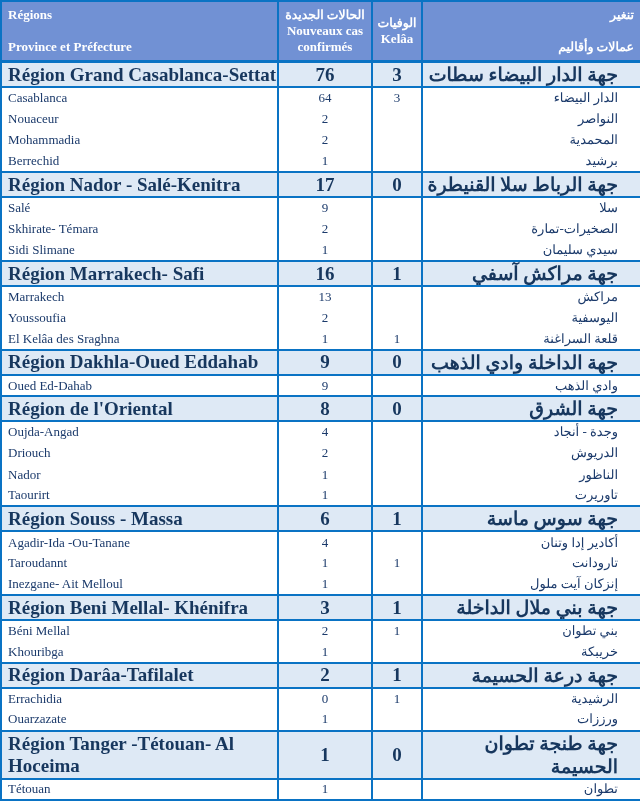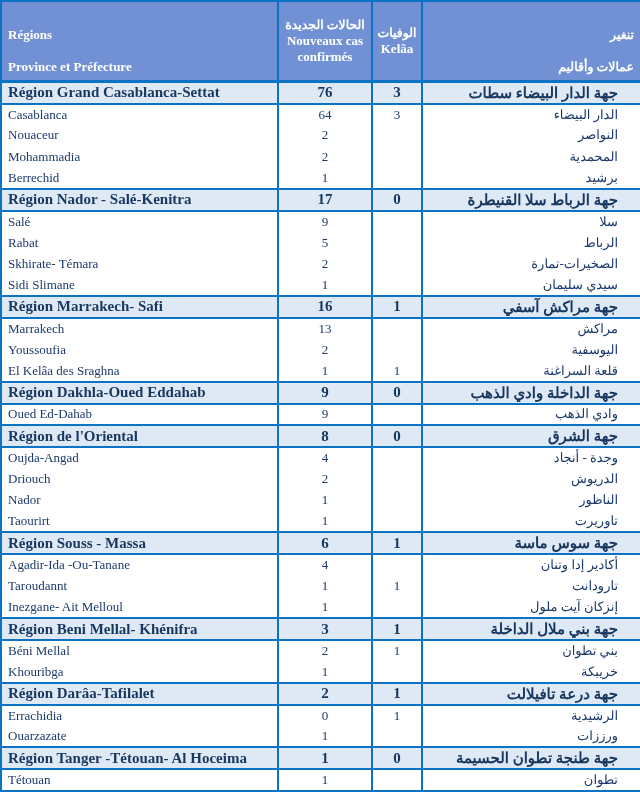--- a/index.html
+++ b/index.html
@@ -44,39 +44,39 @@
     border-right:2px solid var(--border);
     border-bottom:3px solid var(--border);
     vertical-align:middle;
   }
   .hwrap{
     display:flex;
     flex-direction:column;
     height:58px;
     padding:6px 6px 5px 6px;
   }
-  .hwrap.between{justify-content:space-between;margin-top:20px;}
+  .hwrap.between{justify-content:space-between;}
   .hwrap.center{justify-content:center;align-items:center;gap:1px;}
   .hwrap.left{align-items:flex-start;text-align:left;}
   .hwrap.right{align-items:flex-end;text-align:right;}
   .hline-fr{font-size:13px;line-height:1.15;}
   .hline-ar{font-size:12.5px;line-height:1.2;direction:rtl;}
 
   td{
     border-left:2px solid var(--border);
     border-right:2px solid var(--border);
     font-size:13px;
     color:var(--text-data);
     padding:0;
   }
   tr.region-row td{
     background:var(--region-bg);
     color:var(--text-dark);
     font-weight:bold;
-    font-size:15px;
+    font-size:19px;
     border-top:2px solid var(--border);
     border-bottom:2px solid var(--border);
     height:22px;
     margin-top:34px;
   }
   tr.province-row td{
     height:21.3px;
   }
   .cell-fr{text-align:left;padding-left:6px;}
   .cell-num{text-align:center;}
@@ -159,26 +159,20 @@
           <td class="cell-num">0</td>
           <td class="cell-ar" dir="rtl">جهة الرباط سلا القنيطرة</td>
         </tr>
         <tr class="province-row">
           <td class="cell-fr">Salé</td>
           <td class="cell-num">9</td>
           <td class="cell-num"></td>
           <td class="cell-ar" dir="rtl">سلا</td>
         </tr>
         <tr class="province-row">
-          <td class="cell-fr">Rabat</td>
-          <td class="cell-num">5</td>
-          <td class="cell-num"></td>
-          <td class="cell-ar" dir="rtl">الرباط</td>
-        </tr>
-        <tr class="province-row">
           <td class="cell-fr">Skhirate- Témara</td>
           <td class="cell-num">2</td>
           <td class="cell-num"></td>
           <td class="cell-ar" dir="rtl">الصخيرات-تمارة</td>
         </tr>
         <tr class="province-row">
           <td class="cell-fr">Sidi Slimane</td>
           <td class="cell-num">1</td>
           <td class="cell-num"></td>
           <td class="cell-ar" dir="rtl">سيدي سليمان</td>
@@ -288,21 +282,21 @@
         <tr class="province-row">
           <td class="cell-fr">Khouribga</td>
           <td class="cell-num">1</td>
           <td class="cell-num"></td>
           <td class="cell-ar" dir="rtl">خريبكة</td>
         </tr>
         <tr class="region-row">
           <td class="cell-fr">Région Darâa-Tafilalet</td>
           <td class="cell-num">2</td>
           <td class="cell-num">1</td>
-          <td class="cell-ar" dir="rtl">جهة درعة تافيلالت</td>
+          <td class="cell-ar" dir="rtl">جهة درعة الحسيمة</td>
         </tr>
         <tr class="province-row">
           <td class="cell-fr">Errachidia</td>
           <td class="cell-num">0</td>
           <td class="cell-num">1</td>
           <td class="cell-ar" dir="rtl">الرشيدية</td>
         </tr>
         <tr class="province-row">
           <td class="cell-fr">Ouarzazate</td>
           <td class="cell-num">1</td>

